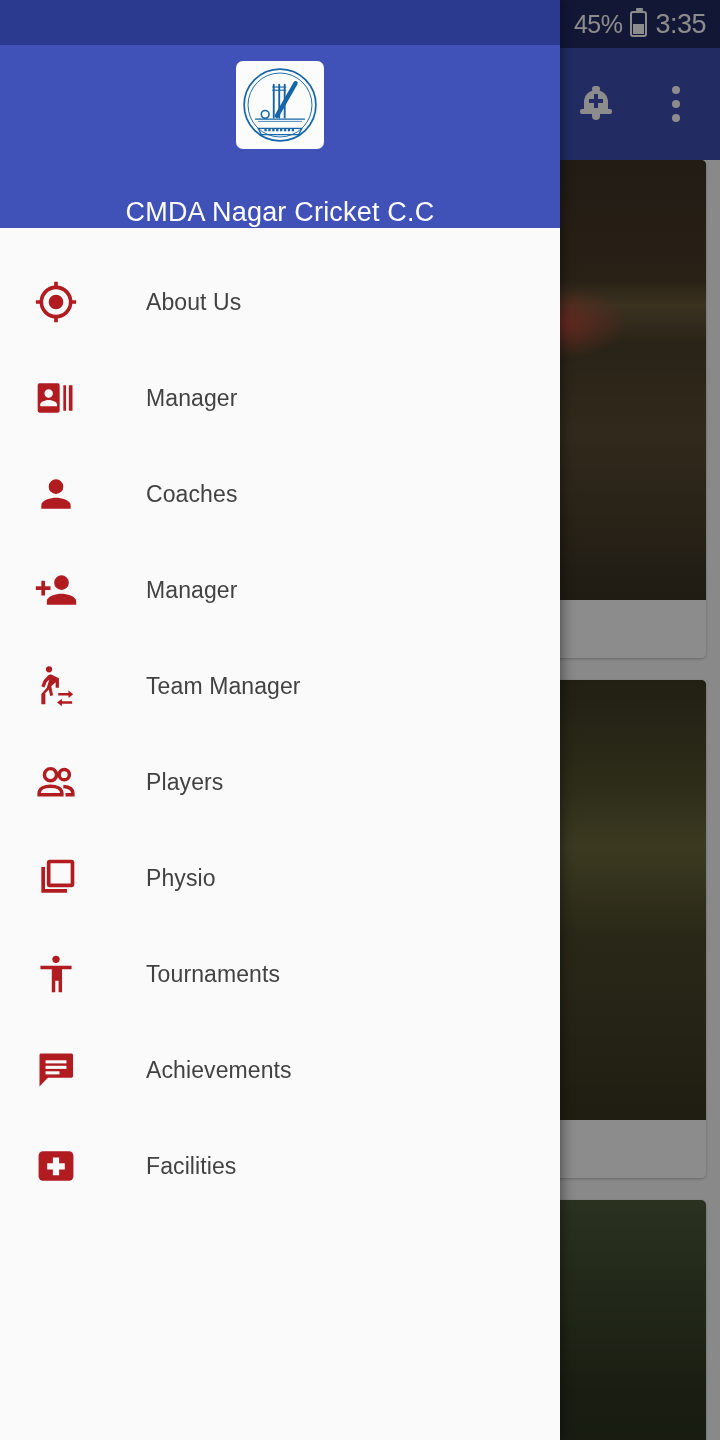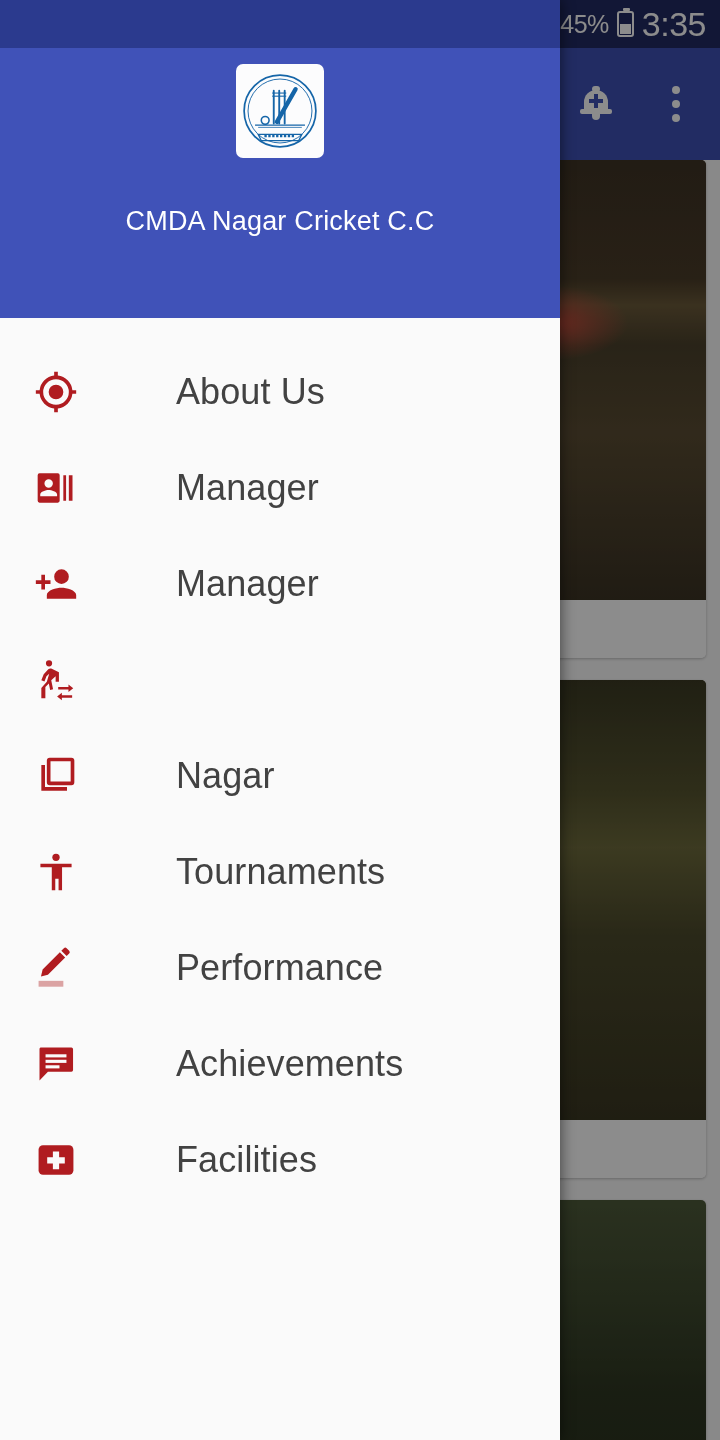--- a/index.html
+++ b/index.html
@@ -25,21 +25,21 @@
   .sim { display:flex; align-items:flex-end; gap:1.5px; position:relative; height:26px; padding-top:9px; }
   .sim .bar { width:4px; background:#ffffff; border-radius:0.5px; }
   .sim .b1{height:5px}.sim .b2{height:9px}.sim .b3{height:13px}.sim .b4{height:17px}.sim .b5{height:21px}
   .sim .badge { position:absolute; top:-3px; left:-1px; background:#fff; color:#222a63;
      font-size:12px; font-weight:700; border-radius:3px; padding:0 3px; line-height:14px; }
   .sim .supnum { position:absolute; top:-1px; left:0px; font-size:11px; font-weight:700; color:#fff; }
   .battery-pct { font-size:25px; letter-spacing:-0.5px;margin-left:16px; }
   .battery { width:17px; height:26px; border:2.5px solid #fff; border-radius:3px; position:relative; }
   .battery:before { content:""; position:absolute; top:-5px; left:4px; width:7px; height:3px; background:#fff; border-radius:1px; }
   .battery .fill { position:absolute; bottom:1px; left:1px; right:1px; height:45%; background:#fff; }
-  .clock { font-size:34px; letter-spacing:-0.5px;text-align:right; }
+  .clock { font-size:27px; letter-spacing:-0.5px;text-align:right; }
 
   #app-bar {
     position:absolute; top:48px; left:0; width:720px; height:112px;
     background:#3f51b5; display:flex; align-items:center; justify-content:flex-end;
     padding-right:22px; gap:36px;
   }
   .appbar-icon { width:44px; height:44px; display:flex; align-items:center; justify-content:center; }
   .bell { position:relative; width:34px; height:34px; }
   .bell .body { position:absolute; left:5px; top:3px; width:24px; height:22px;
     background:#fff; border-radius:12px 12px 3px 3px; }
@@ -82,32 +82,32 @@
 
   
   #scrim { position:absolute; inset:0; background:rgba(0,0,0,0.45); }
 
   
   #drawer {
     position:absolute; top:0; left:0; width:560px; height:1440px;
     background:#fafafa; box-shadow:2px 0 12px rgba(0,0,0,0.45); overflow:hidden;
   }
   #drawer-header {
-    height:318px; background:#4052b8; position:relative;
+    height:228px; background:#4052b8; position:relative;
     display:flex; flex-direction:column; align-items:center;
   }
   #drawer-status-spacer { height:48px; width:100%; background:#2b3a8e; }
   .logo-box { width:88px; height:94px; margin-top:16px; background:#fcfcfd; border-radius:7px;
      display:flex; align-items:center; justify-content:center; }
   .drawer-title { margin-top:48px; color:#ffffff; font-size:27px; letter-spacing:0.2px; }
 
   .nav-list { padding-top:26px; }
   .nav-item { height:96px; display:flex; align-items:center; padding-left:30px; }
   .nav-icon { width:52px; height:52px; display:flex; align-items:center; justify-content:center; flex:none; }
-  .nav-label { margin-left:94px; font-size:36px; color:#424242; letter-spacing:0.1px; white-space:nowrap; }
+  .nav-label { margin-left:64px; font-size:23px; color:#424242; letter-spacing:0.1px; white-space:nowrap; }
   svg { display:block; }
 </style>
 </head>
 <body>
 
 <div id="app-background">
 
   <div id="feed">
     <div class="card">
       <div class="photo photo1"></div>
@@ -221,72 +221,82 @@
 
     <div class="nav-item">
       <span class="nav-icon">
         <svg width="44" height="44" viewBox="0 0 24 24" fill="#b01c20">
           <path d="M21 5h-2v14h2V5zm-3.5 0H16v14h1.5V5zM13 4H3a1 1 0 0 0-1 1v14a1 1 0 0 0 1 1h10a1 1 0 0 0 1-1V5a1 1 0 0 0-1-1zM8 7.2a2.3 2.3 0 1 1 0 4.6 2.3 2.3 0 0 1 0-4.6zm4.6 9.3H3.4v-1c0-1.5 3.1-2.4 4.6-2.4s4.6.9 4.6 2.4v1z"></path>
         </svg>
       </span>
       <span class="nav-label">Manager</span>
     </div>
 
+    <div class="nav-item">
+      <span class="nav-icon">
+        <svg width="44" height="44" viewBox="0 0 24 24" fill="#b01c20">
+          <path d="M12 12a4 4 0 1 0 0-8 4 4 0 0 0 0 8zm0 2c-2.67 0-8 1.34-8 4v2h16v-2c0-2.66-5.33-4-8-4z"></path>
+        </svg>
+      </span>
+      <span class="nav-label">Coaches</span>
+    </div>
 
     <div class="nav-item">
       <span class="nav-icon">
         <svg width="44" height="44" viewBox="0 0 24 24" fill="#b01c20">
           <path d="M15 12a4 4 0 1 0 0-8 4 4 0 0 0 0 8zm0 2c-2.67 0-8 1.34-8 4v2h16v-2c0-2.66-5.33-4-8-4zM6 10V7H4v3H1v2h3v3h2v-3h3v-2H6z"></path>
         </svg>
       </span>
       <span class="nav-label">Manager</span>
     </div>
 
     <div class="nav-item">
       <span class="nav-icon">
         <svg width="44" height="44" viewBox="0 0 24 24" fill="#b01c20">
           <path d="M8.2 4.6a1.7 1.7 0 1 0 0-3.4 1.7 1.7 0 0 0 0 3.4zM4 22h2.2v-6.2l1.9-1.9.7 3.6 1.6-.4-1-5 2.4-2.2V13h1.8V7.8L9.7 5.9c-.6-.3-1.4-.2-1.9.3L5.3 8.8 4 12.2l1.7.6 1.1-2.9 1.5-1.3L7 13 4 16.3V22z"></path>
           <path d="M13.2 17.2h5.6v1.4l2.6-2.1-2.6-2.1v1.4h-5.6v1.4z"></path>
           <path d="M20.8 20.3h-5.6v-1.4l-2.6 2.1 2.6 2.1v-1.4h5.6v-1.4z"></path>
         </svg>
       </span>
-    </div>
-
+      <span class="nav-label">Team Manager</span>
+    </div>
+
+    <div class="nav-item">
+      <span class="nav-icon">
+        <svg width="44" height="44" viewBox="0 0 24 24" fill="none" stroke="#b01c20" stroke-width="1.9">
+          <circle cx="9" cy="8" r="3.3"></circle>
+          <circle cx="16.5" cy="8" r="2.8"></circle>
+          <path d="M2.8 18.2c0-2.6 2.8-3.9 6.2-3.9s6.2 1.3 6.2 3.9v.8H2.8v-.8z"></path>
+          <path d="M16 14.5c2.9.2 5.2 1.4 5.2 3.7v.8h-4"></path>
+        </svg>
+      </span>
+      <span class="nav-label">Players</span>
+    </div>
 
     <div class="nav-item">
       <span class="nav-icon">
         <svg width="44" height="44" viewBox="0 0 24 24" fill="none" stroke="#b01c20" stroke-width="2">
           <rect x="8" y="3" width="13" height="13" rx="0.6"></rect>
           <path d="M5 6v13h13"></path>
         </svg>
       </span>
-      <span class="nav-label">Nagar</span>
+      <span class="nav-label">Physio</span>
     </div>
 
     <div class="nav-item">
       <span class="nav-icon">
         <svg width="44" height="44" viewBox="0 0 24 24" fill="#b01c20">
           <circle cx="12" cy="4" r="2"></circle>
           <path d="M20.5 7.5h-17v1.9h6.2V22h1.9v-6.3h1.8V22h1.9V9.4h5.2V7.5z"></path>
         </svg>
       </span>
       <span class="nav-label">Tournaments</span>
     </div>
 
 
-    <div class="nav-item">
-      <span class="nav-icon">
-        <svg width="44" height="44" viewBox="0 0 24 24">
-          <path d="M14.1 3.4l-9.4 9.4-.9 3.8 3.8-.9 9.4-9.4-2.9-2.9z" fill="#b01c20"></path>
-          <path d="M16.3 1.2l-1.4 1.4 2.9 2.9 1.4-1.4a1.1 1.1 0 0 0 0-1.5l-1.4-1.4a1.1 1.1 0 0 0-1.5 0z" fill="#b01c20"></path>
-          <rect x="2.5" y="19" width="13.5" height="3.2" fill="#dba3a3"></rect>
-        </svg>
-      </span>
-      <span class="nav-label">Performance</span>
-    </div>
 
     <div class="nav-item">
       <span class="nav-icon">
         <svg width="44" height="44" viewBox="0 0 24 24">
           <path d="M3.6 3h16.8a.9.9 0 0 1 .9.9v11.4a.9.9 0 0 1-.9.9H7.6L3 21V3.9a.9.9 0 0 1 .6-.9z" fill="#b01c20"></path>
           <g fill="#fafafa">
             <rect x="6.3" y="6.7" width="11.4" height="1.7"></rect>
             <rect x="6.3" y="9.7" width="11.4" height="1.7"></rect>
             <rect x="6.3" y="12.7" width="7.6" height="1.7"></rect>
           </g>

